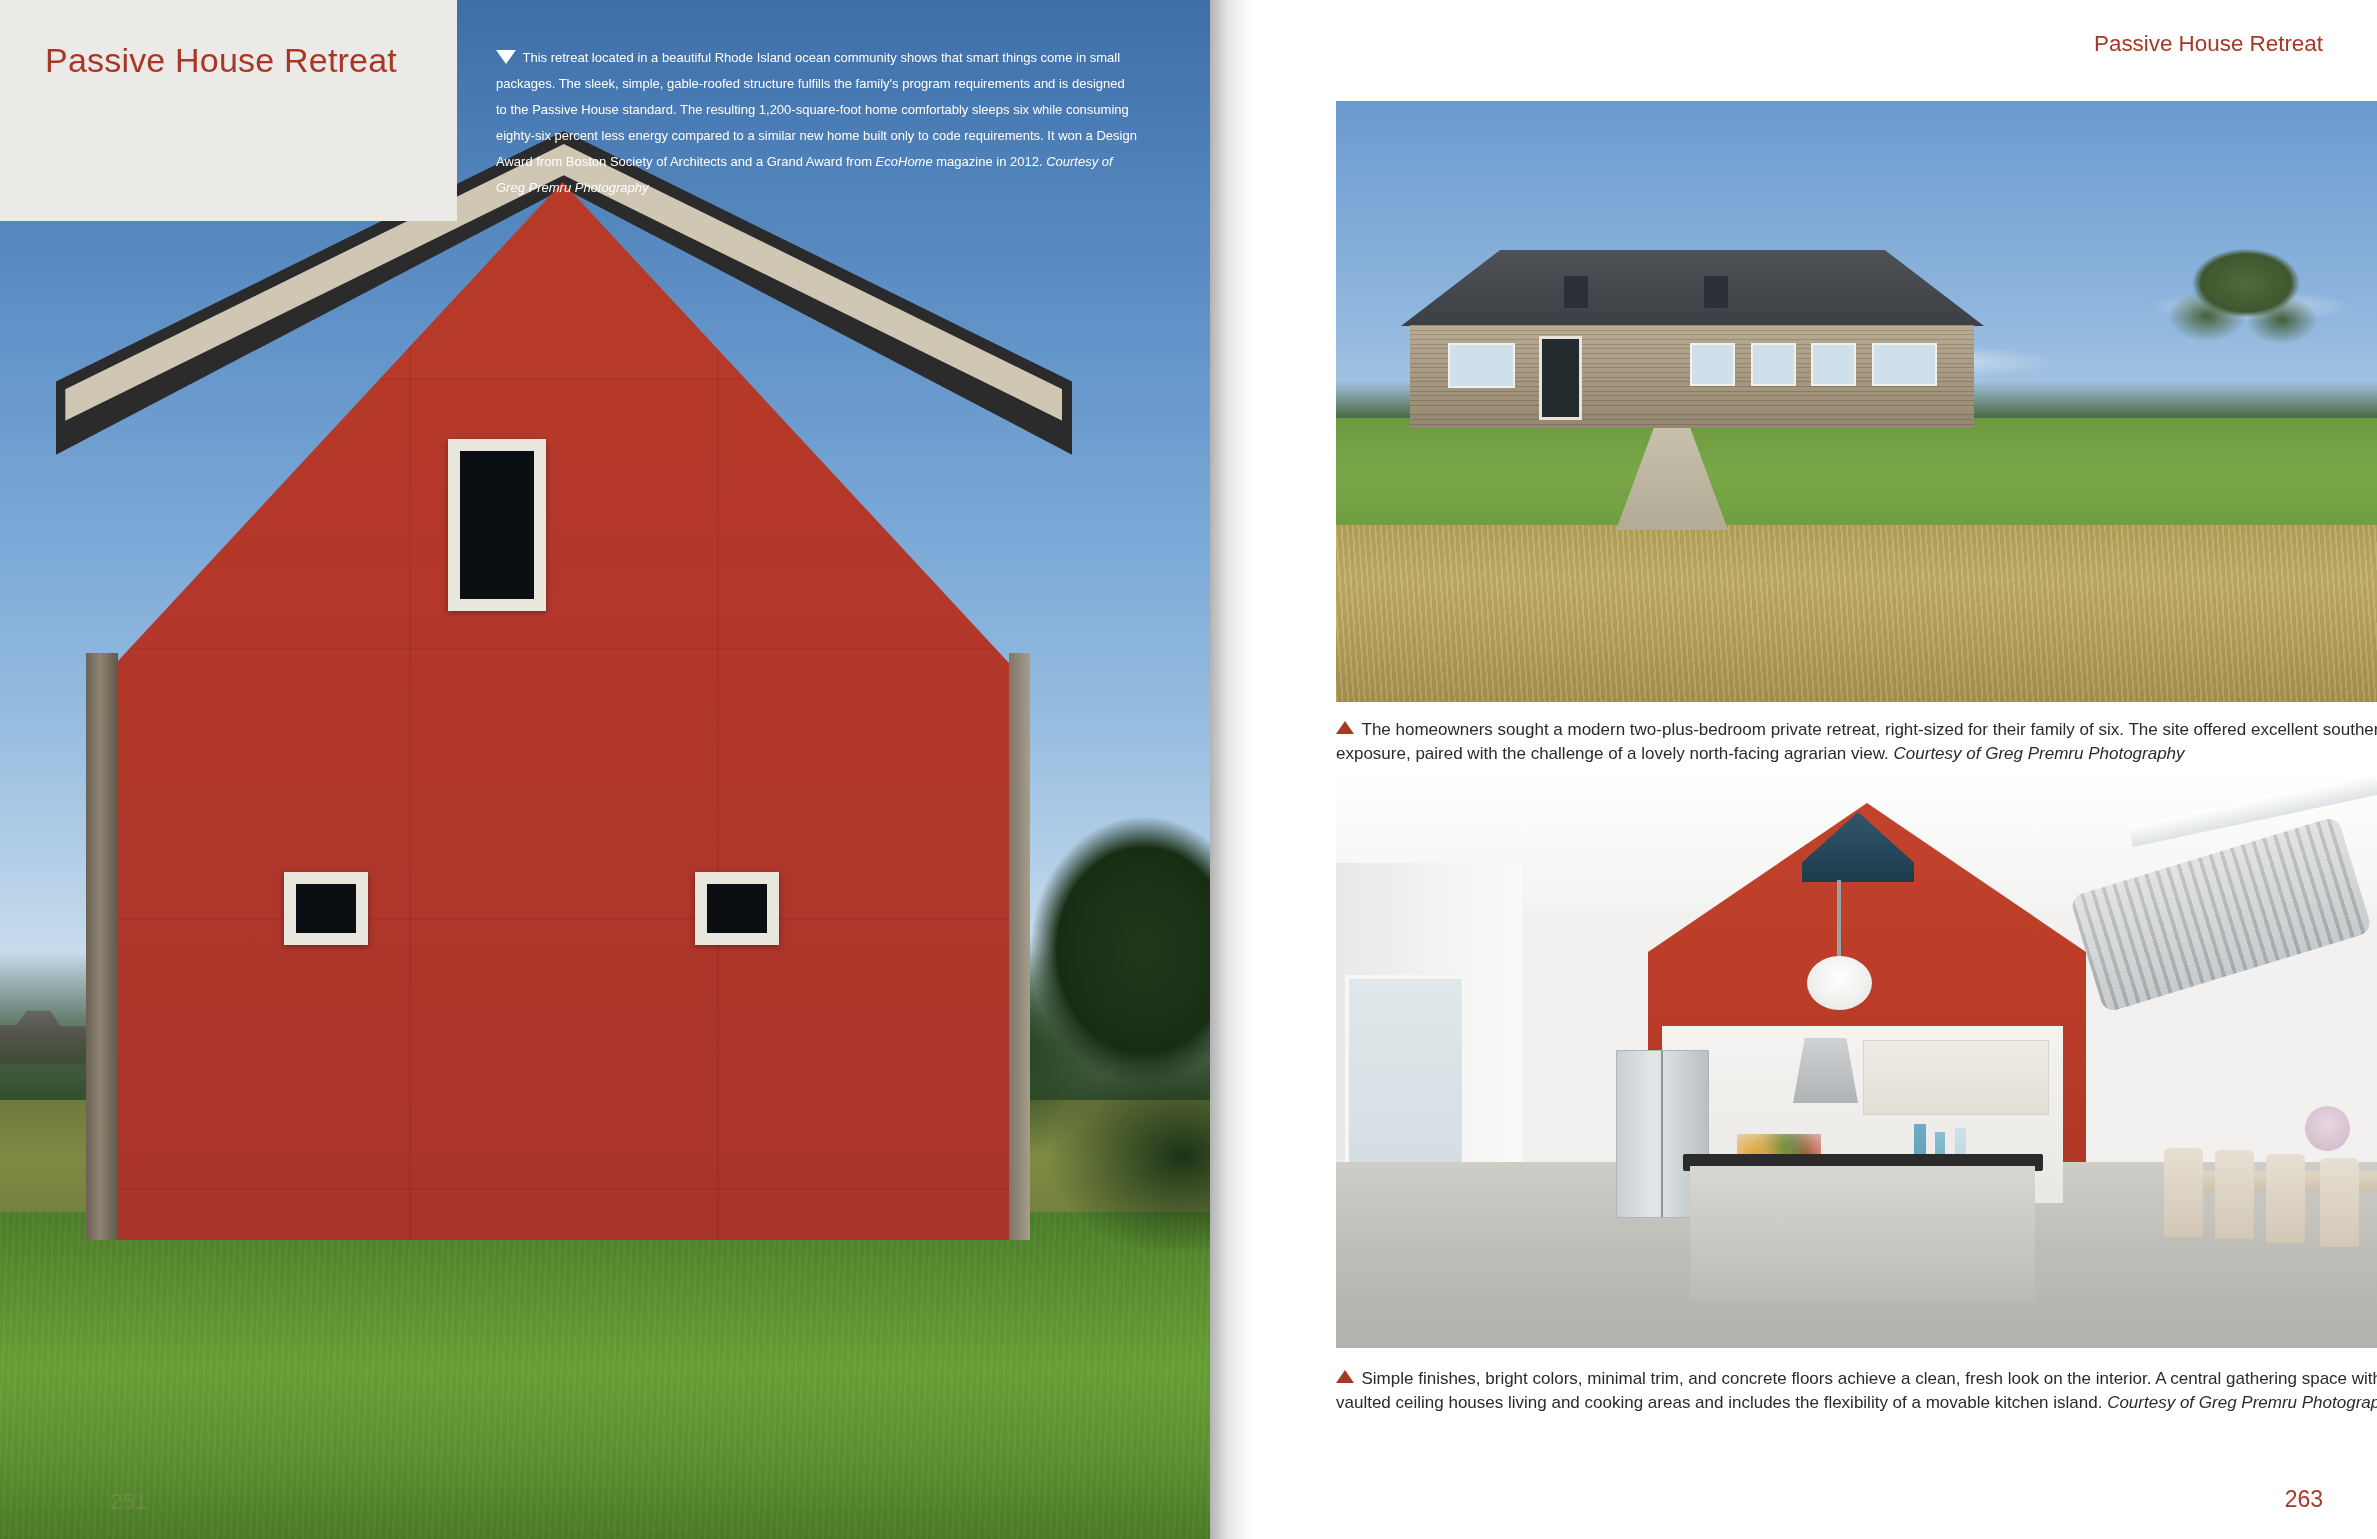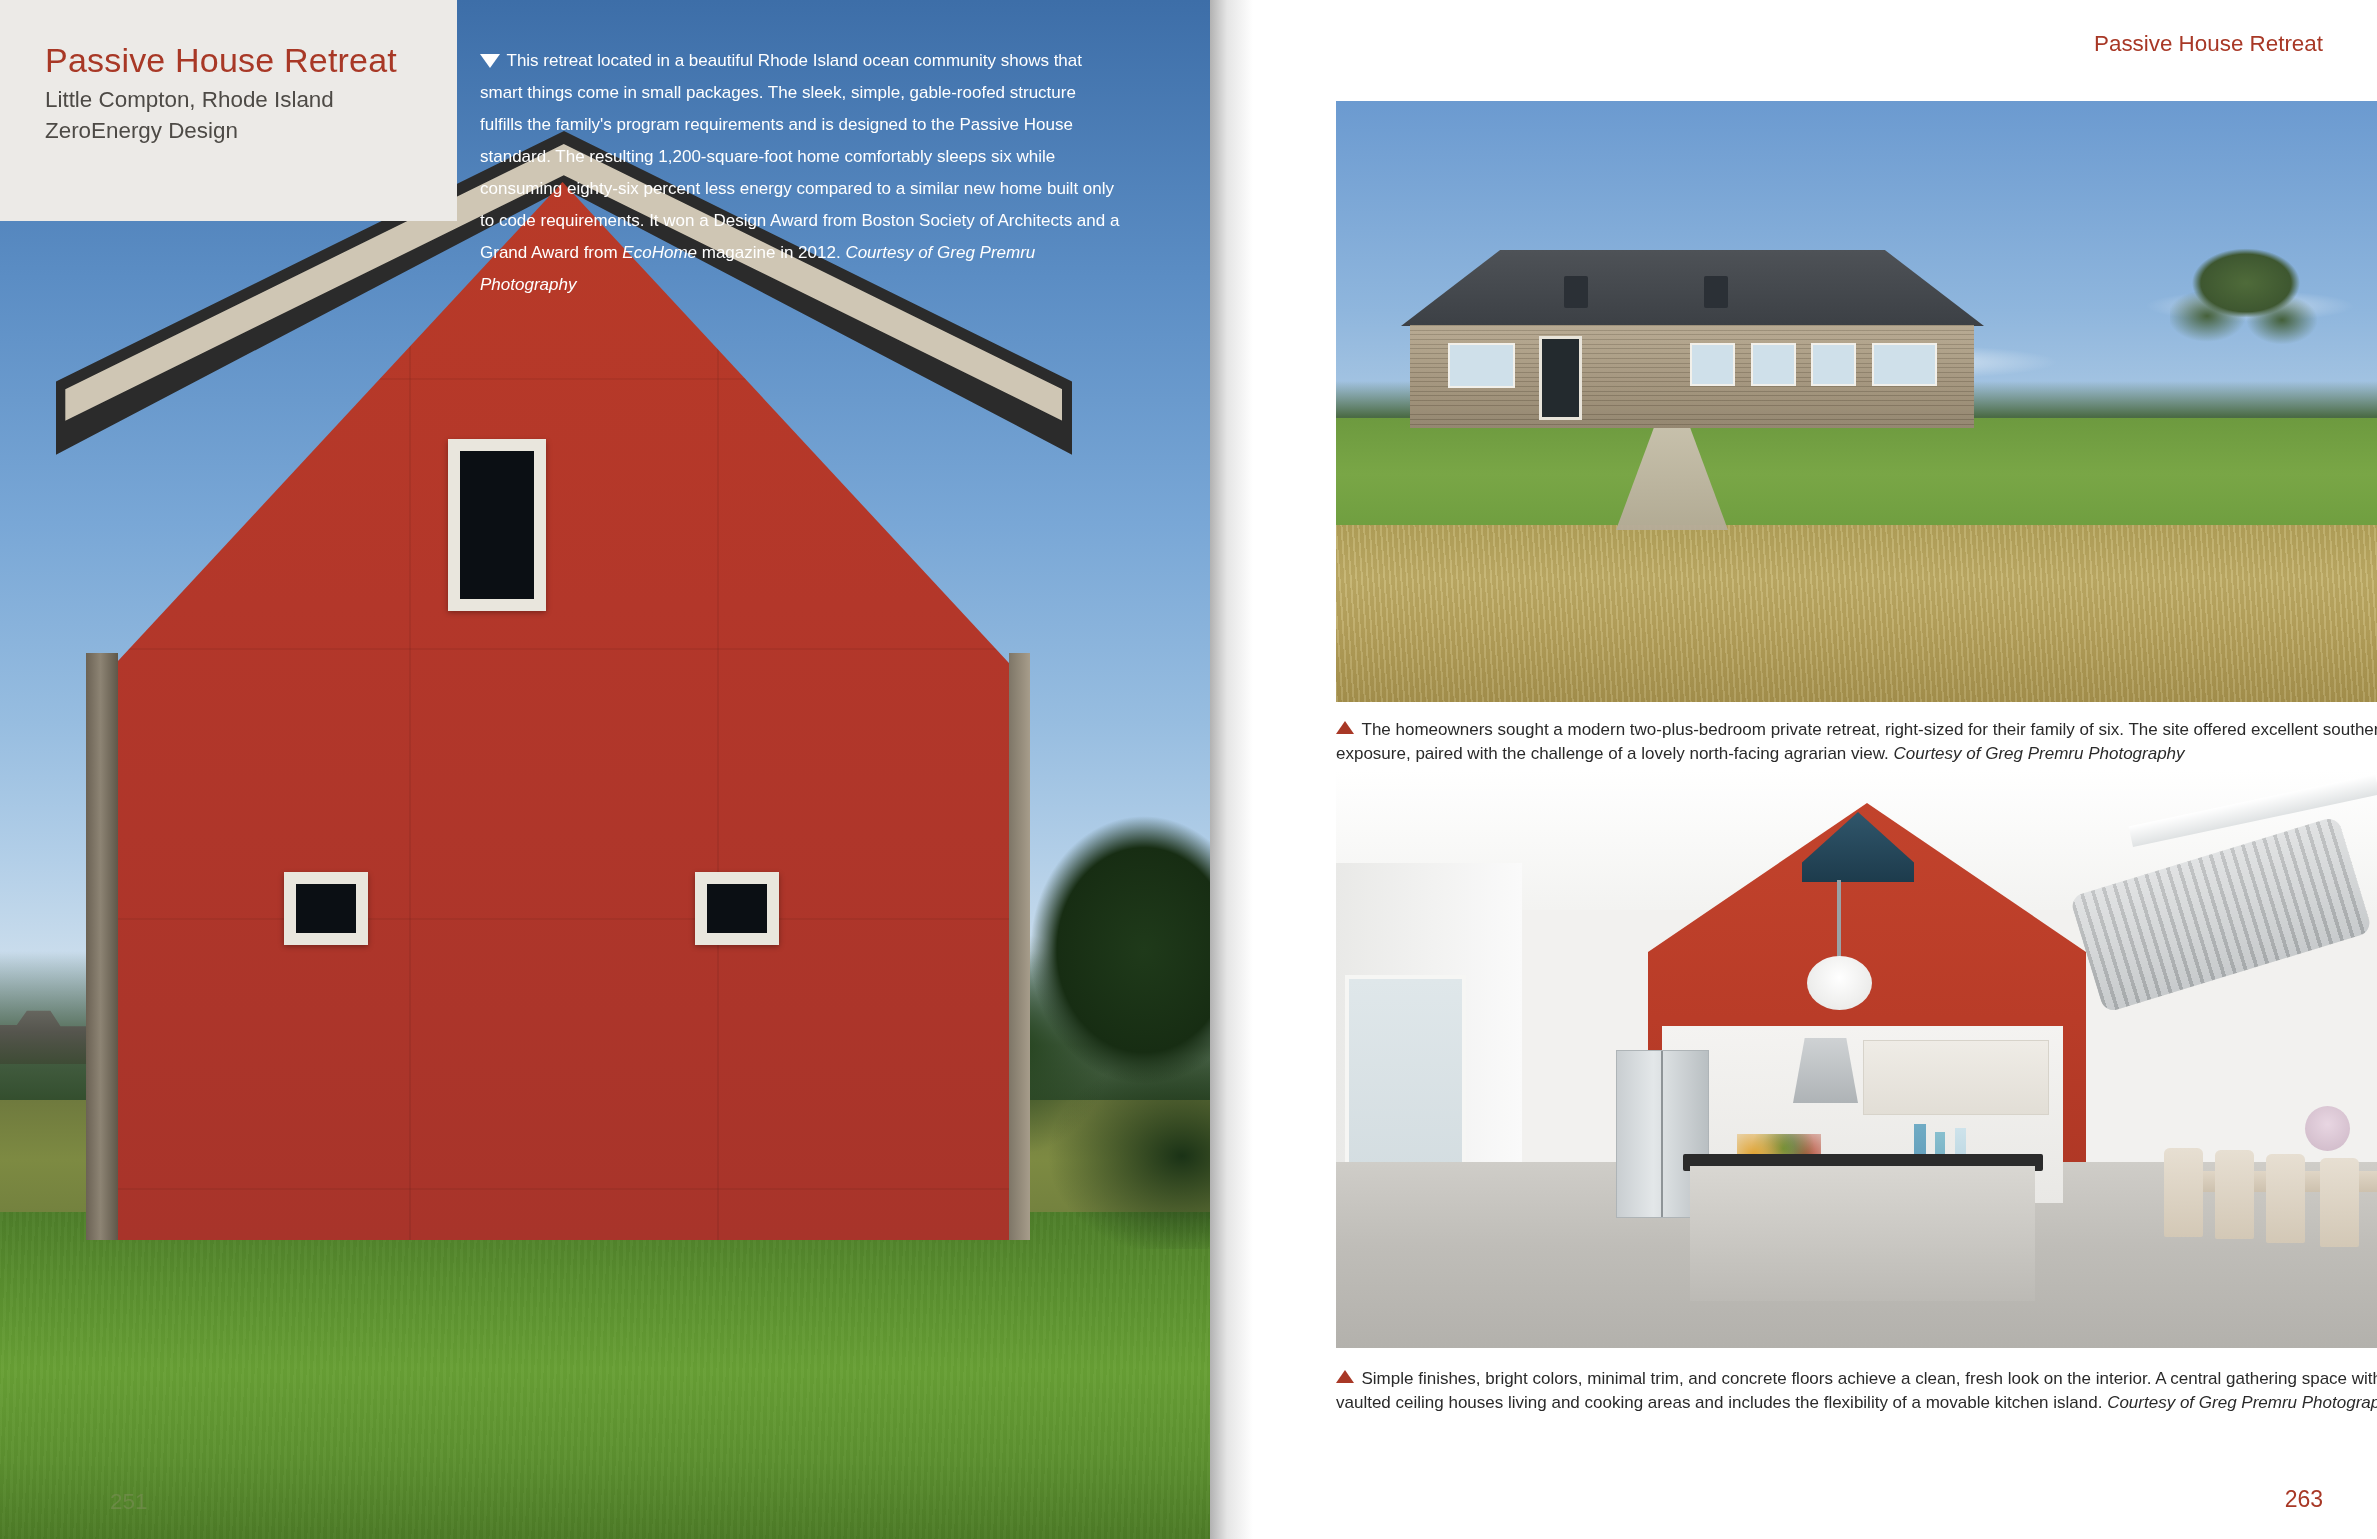--- a/index.html
+++ b/index.html
@@ -122,22 +122,22 @@
   }
   .title {
     position: absolute; left: 45px; top: 41px;
     font-size: 34px; color: #a83826; letter-spacing: 0.2px;
   }
   .subtitle {
     position: absolute; left: 45px; top: 84px;
     font-size: 22.4px; color: #4d4a46; line-height: 31px;
   }
   .intro {
-    position: absolute; left: 480px; top: 45px; width: 643px;
-    color: #ffffff; font-size: 17px; line-height: 32px;
+    position: absolute; left: 496px; top: 45px; width: 643px;
+    color: #ffffff; font-size: 13px; line-height: 26px;
   }
   .intro .tri-down {
     display: inline-block; width: 0; height: 0; margin-right: 6.5px;
     border-left: 10.3px solid transparent; border-right: 10.3px solid transparent;
     border-top: 14px solid #ffffff; vertical-align: -1.9px;
   }
   .intro em { font-style: italic; }
   .folio-left {
     position: absolute; left: 110px; bottom: 24px;
     font-size: 22.4px; color: #7e8f5a; opacity: .55;
@@ -369,24 +369,20 @@
         <div class="corner-trim"></div>
         <div class="corner-trim2"></div>
         <div class="win top"></div>
         <div class="win left"></div>
         <div class="win right"></div>
       </div>
     </div>
 
     <div class="header-panel"></div>
     <div class="title">Passive House Retreat</div>
-    <div class="subtitle">
-      <div>Little Compton, Rhode Island</div>
-      <div>ZeroEnergy Design</div>
-    </div>
 
     <p class="intro">
       <span class="tri-down"></span><span>This retreat located in a beautiful Rhode Island ocean community shows that smart things come in small packages. The sleek, simple, gable-roofed structure fulfills the family's program requirements and is designed to the Passive House standard. The resulting 1,200-square-foot home comfortably sleeps six while consuming eighty-six percent less energy compared to a similar new home built only to code requirements. It won a Design Award from Boston Society of Architects and a Grand Award from </span><em>EcoHome</em><span> magazine in 2012. </span><em>Courtesy of Greg Premru Photography</em>
     </p>
 
     <div class="folio-left">251</div>
   </div>
 
   <div class="page-right">
 

